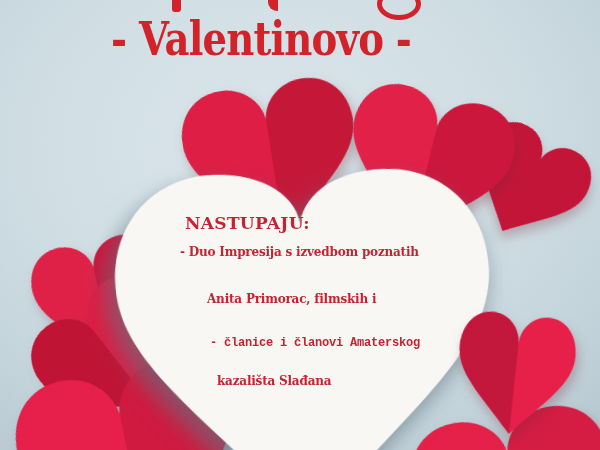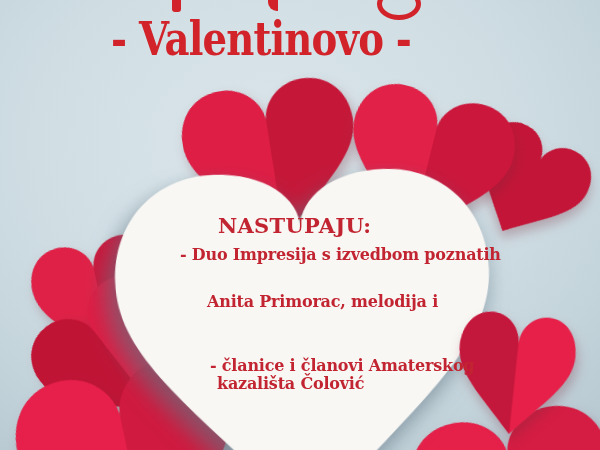--- a/index.html
+++ b/index.html
@@ -36,27 +36,27 @@
     font-weight:bold;font-size:46px;letter-spacing:-1px;color:#d12329;
   }
   .cropline{position:absolute;left:0;top:0;width:600px;height:14px;z-index:7;}
   .desc{position:absolute;background:#d12329;}
   .desc-p{left:172px;top:-2px;width:9px;height:14px;border-radius:0 0 3px 3px;}
   .desc-j{left:268px;top:-2px;width:10px;height:13px;border-radius:0 0 0 9px;}
   .desc-g{left:377px;top:-12px;width:34px;height:22px;background:transparent;
     border:5px solid #d12329;border-radius:50%;}
   
   .panel-text{position:absolute;inset:0;z-index:6;color:#c22531;font-weight:bold;}
-  .pt{position:absolute;font-size:16px;letter-spacing:-.2px;white-space:pre;}
-  .pt-head{left:185px;top:213px;font-size:21px;letter-spacing:.3px;margin-left:33px;}
+  .pt{position:absolute;font-size:12px;letter-spacing:-.2px;white-space:pre;}
+  .pt-head{left:185px;top:213px;font-size:17px;letter-spacing:.3px;}
   .pt-1{left:180px;top:245px;}
   .pt-2{left:192px;top:266px;}
   .pt-3{left:207px;top:292px;}
   .pt-4{left:203px;top:313px;}
-  .pt-5{left:210px;top:356px;}
+  .pt-5{left:210px;top:336px;font-family:Liberation Mono, monospace;}
   .pt-6{left:217px;top:374px;}
 </style>
 </head>
 <body>
 
 <svg width="0" height="0" style="position:absolute">
   <defs>
     <path id="hp-full" d="M50 27 C50 17 41 8 29.5 8 C16 8 7 18 7 31.5 C7 49 25 61 50 85 C75 61 93 49 93 31.5 C93 18 84 8 70.5 8 C59 8 50 17 50 27 Z"></path>
     <path id="hp-left" d="M50 27 C50 17 41 8 29.5 8 C16 8 7 18 7 31.5 C7 49 25 61 50 85 Z"></path>
     <path id="hp-white" d="M50 18 C50 11 42 5 30 5 C16 5 6 15 6 29 C6 47 24 59 50 86 C76 59 94 47 94 29 C94 15 84 5 70 5 C58 5 50 11 50 18 Z"></path>
@@ -99,23 +99,23 @@
     </svg>
 
   <svg class="heart h-br1" viewBox="0 0 100 90" preserveAspectRatio="none">
       <use href="#hp-full"></use>
       <use class="half" href="#hp-left"></use>
     </svg>
 
   <div class="panel-text">
     <div class="pt pt-head">NASTUPAJU:</div>
     <div class="pt pt-1">- Duo Impresija s izvedbom poznatih</div>
-    <div class="pt pt-3">Anita Primorac, melodija i</div>
+    <div class="pt pt-3">Anita Primorac, filmskih i</div>
     <div class="pt pt-5">- članice i članovi Amaterskog</div>
-    <div class="pt pt-6">kazališta Čolović</div>
+    <div class="pt pt-6">kazališta Slađana</div>
   </div>
 
   <div class="cropline">
     <span class="desc desc-p"></span>
     <span class="desc desc-j"></span>
     <span class="desc desc-g"></span>
   </div>
 
   <div class="title">- Valentinovo -</div>
 

